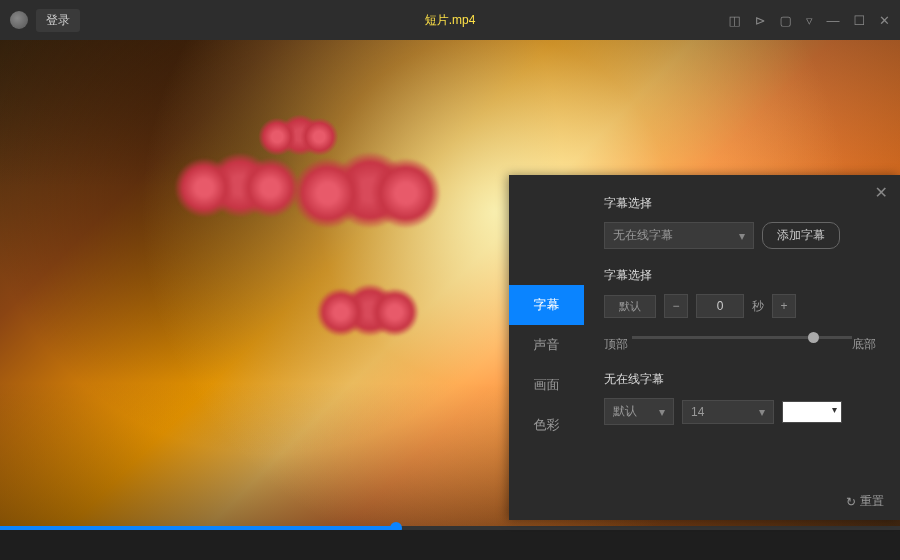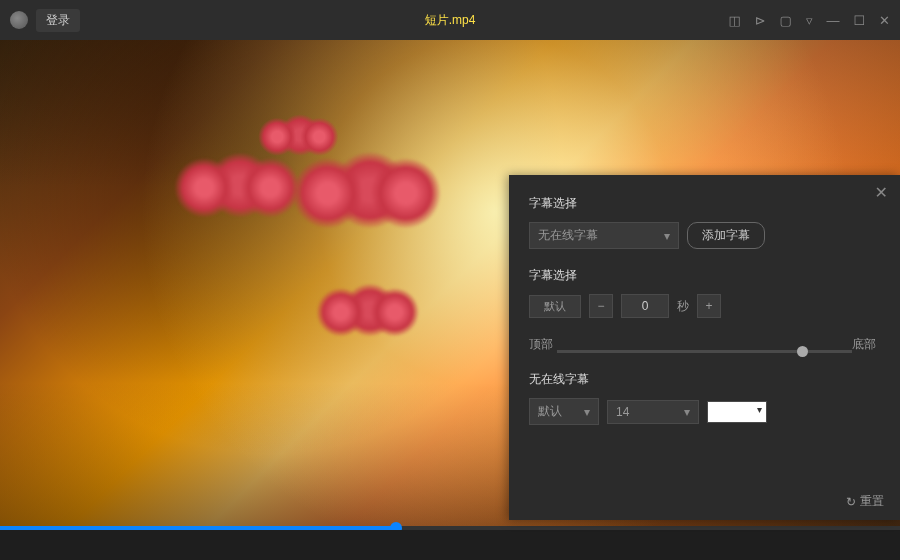--- a/index.html
+++ b/index.html
@@ -38,21 +38,21 @@
 .btn{background:transparent;border:1px solid #666;color:#ccc;padding:4px 14px;font-size:12px;cursor:pointer;border-radius:10px}
 .btn-small{background:#3a3a3a;border:1px solid #4a4a4a;color:#999;padding:3px 14px;font-size:11px;cursor:pointer}
 .sq-btn{width:24px;height:24px;background:#3a3a3a;border:1px solid #4a4a4a;color:#999;display:flex;align-items:center;justify-content:center;cursor:pointer;font-size:12px}
 .num-input{width:48px;height:24px;background:#3a3a3a;border:1px solid #4a4a4a;color:#ccc;text-align:center;font-size:12px}
 .unit{color:#999;font-size:12px}
 .checkbox{width:13px;height:13px;border:1px solid #666;display:inline-flex;align-items:center;justify-content:center;margin-right:6px;cursor:pointer}
 .checkbox.checked{border-color:#0a84ff}
 .checkbox.checked::after{content:"✓";color:#0a84ff;font-size:10px}
 .check-label{color:#0a84ff;font-size:12px;cursor:pointer}
 .check-label.gray{color:#888}
-.slider-row{display:flex;align-items:flex-end;gap:0;margin-bottom:8px}
+.slider-row{display:flex;align-items:flex-start;gap:0;margin-bottom:8px}
 .slider-label{color:#999;font-size:12px;width:28px}
 .slider-track{flex:1;height:3px;background:#4a4a4a;position:relative;cursor:pointer}
 .slider-thumb{position:absolute;right:15%;top:-4px;width:11px;height:11px;background:#aaa;border-radius:50%}
 .color-swatch{width:60px;height:22px;background:#fff;border:1px solid #4a4a4a;cursor:pointer;position:relative}
 .color-swatch::after{content:"▾";position:absolute;right:4px;top:2px;color:#333;font-size:10px}
 .reset{position:absolute;bottom:10px;right:16px;color:#999;font-size:12px;cursor:pointer;display:flex;align-items:center;gap:4px}
 </style>
 </head>
 <body>
 
@@ -75,20 +75,26 @@
   <div class="flower f1"></div>
   <div class="flower f2"></div>
   <div class="flower f3"></div>
   <div class="flower f4"></div>
   <div class="progress">
     <div class="progress-fill"></div>
   </div>
 </div>
 
 <div class="settings-panel">
+  <div class="tabs">
+    <div class="tab active">字幕</div>
+    <div class="tab">声音</div>
+    <div class="tab">画面</div>
+    <div class="tab">色彩</div>
+  </div>
   <div class="panel-content">
     <div class="close-x">✕</div>
 
     <div class="section">
       <div class="section-title">字幕选择</div>
       <div class="row">
         <div class="select" style="width:150px">
             <span>无在线字幕</span>
           </div>
         <button class="btn">添加字幕</button>

